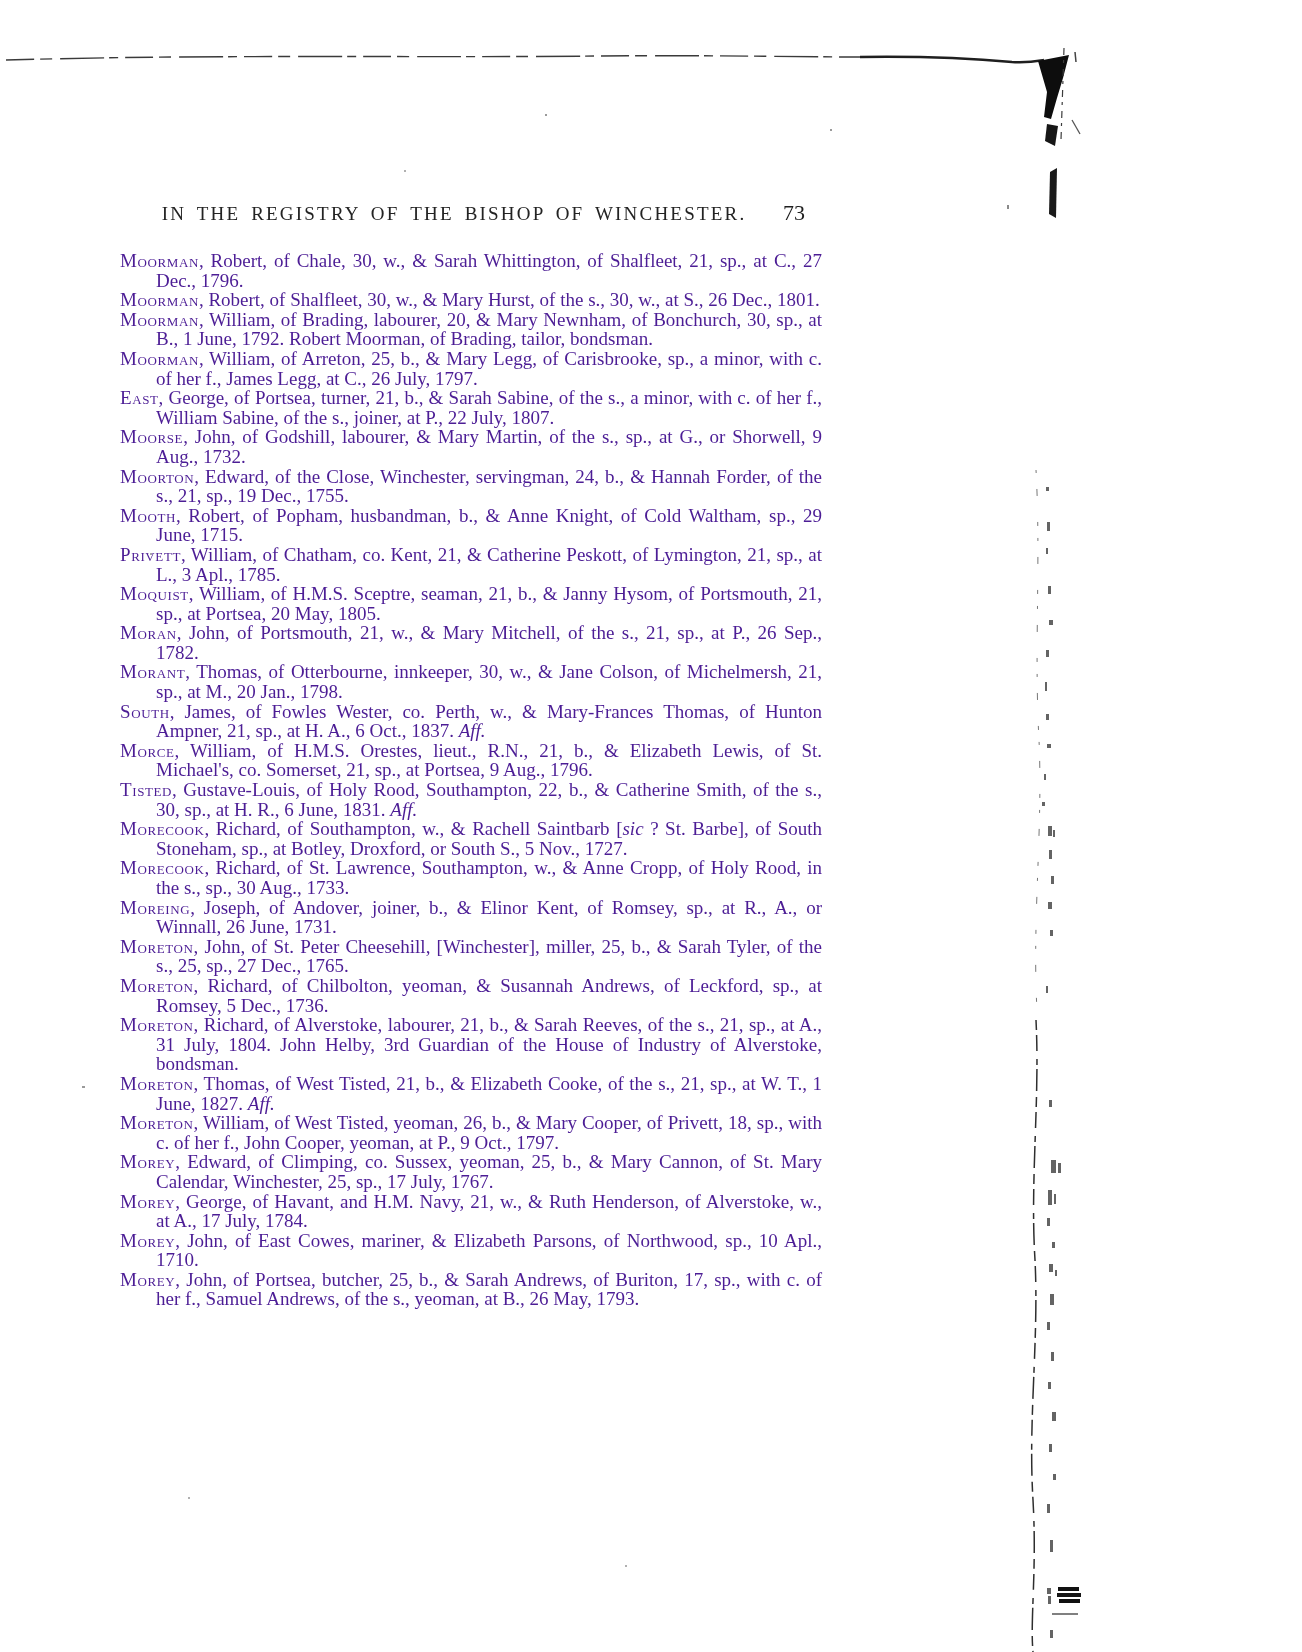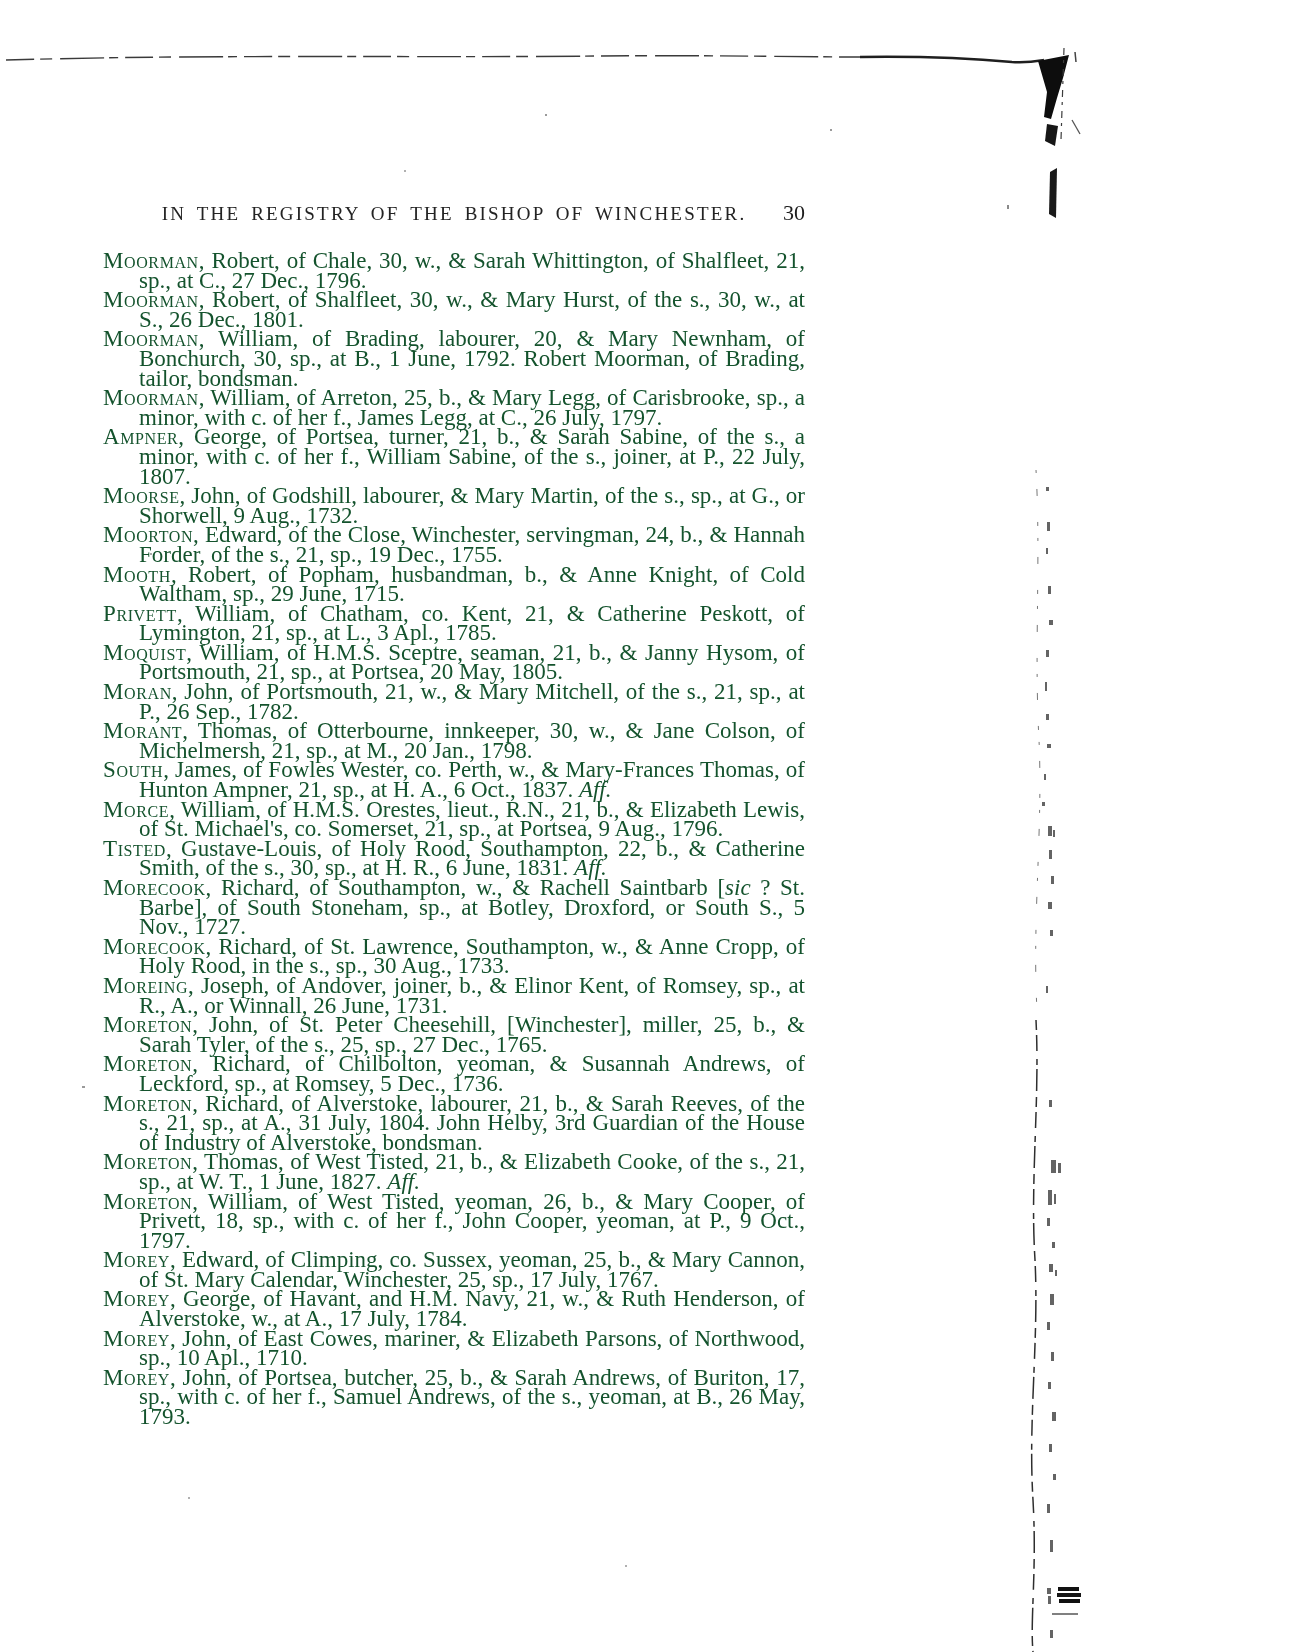--- a/index.html
+++ b/index.html
@@ -18,24 +18,24 @@
   }
   .title{
     font-size:19px;letter-spacing:2.2px;word-spacing:4px;
     color:#232323;
   }
   .pagenum{
     position:absolute;right:0;top:-3px;
     font-size:22px;letter-spacing:0;color:#1e1e1e;
   }
   .entries{
-    position:absolute;top:251px;left:103px;width:702px;
-    font-size:23px;line-height:19.6px;
+    position:absolute;top:251px;left:120px;width:702px;
+    font-size:19px;line-height:19.6px;
     text-align:justify;
-    color:#14532d;
+    color:#4c1d95;
   }
   .entry{
     margin:0;
     padding-left:36px;
     text-indent:-36px;
   }
   .surname{font-variant:small-caps;letter-spacing:0.6px;}
   .italic{font-style:italic;}
 </style>
 </head>
@@ -112,29 +112,29 @@
     <g>
       <rect x="1058" y="1587" width="21" height="4" fill="#111"></rect>
       <rect x="1057" y="1593" width="24" height="4" fill="#151515"></rect>
       <rect x="1059" y="1599" width="21" height="4" fill="#101010"></rect>
       <rect x="1052" y="1613" width="26" height="2" fill="#808080"></rect>
     </g>
   </svg>
 
   <div class="header">
     <span class="title">IN THE REGISTRY OF THE BISHOP OF WINCHESTER.</span>
-    <span class="pagenum">30</span>
+    <span class="pagenum">73</span>
   </div>
 
   <div class="entries">
       <p class="entry"><span class="surname">Moorman</span><span>, Robert, of Chale, 30, w., &amp; Sarah Whittington, of Shalfleet, 21, sp., at C., 27 Dec., 1796.</span></p>
       <p class="entry"><span class="surname">Moorman</span><span>, Robert, of Shalfleet, 30, w., &amp; Mary Hurst, of the s., 30, w., at S., 26 Dec., 1801.</span></p>
       <p class="entry"><span class="surname">Moorman</span><span>, William, of Brading, labourer, 20, &amp; Mary Newnham, of Bonchurch, 30, sp., at B., 1 June, 1792.  Robert Moorman, of Brading, tailor, bondsman.</span></p>
       <p class="entry"><span class="surname">Moorman</span><span>, William, of Arreton, 25, b., &amp; Mary Legg, of Carisbrooke, sp., a minor, with c. of her f., James Legg, at C., 26 July, 1797.</span></p>
-      <p class="entry"><span class="surname">Ampner</span><span>, George, of Portsea, turner, 21, b., &amp; Sarah Sabine, of the s., a minor, with c. of her f., William Sabine, of the s., joiner, at P., 22 July, 1807.</span></p>
+      <p class="entry"><span class="surname">East</span><span>, George, of Portsea, turner, 21, b., &amp; Sarah Sabine, of the s., a minor, with c. of her f., William Sabine, of the s., joiner, at P., 22 July, 1807.</span></p>
       <p class="entry"><span class="surname">Moorse</span><span>, John, of Godshill, labourer, &amp; Mary Martin, of the s., sp., at G., or Shorwell, 9 Aug., 1732.</span></p>
       <p class="entry"><span class="surname">Moorton</span><span>, Edward, of the Close, Winchester, servingman, 24, b., &amp; Hannah Forder, of the s., 21, sp., 19 Dec., 1755.</span></p>
       <p class="entry"><span class="surname">Mooth</span><span>, Robert, of Popham, husbandman, b., &amp; Anne Knight, of Cold Waltham, sp., 29 June, 1715.</span></p>
       <p class="entry"><span class="surname">Privett</span><span>, William, of Chatham, co. Kent, 21, &amp; Catherine Peskott, of Lymington, 21, sp., at L., 3 Apl., 1785.</span></p>
       <p class="entry"><span class="surname">Moquist</span><span>, William, of H.M.S. Sceptre, seaman, 21, b., &amp; Janny Hysom, of Portsmouth, 21, sp., at Portsea, 20 May, 1805.</span></p>
       <p class="entry"><span class="surname">Moran</span><span>, John, of Portsmouth, 21, w., &amp; Mary Mitchell, of the s., 21, sp., at P., 26 Sep., 1782.</span></p>
       <p class="entry"><span class="surname">Morant</span><span>, Thomas, of Otterbourne, innkeeper, 30, w., &amp; Jane Colson, of Michelmersh, 21, sp., at M., 20 Jan., 1798.</span></p>
       <p class="entry"><span class="surname">South</span><span>, James, of Fowles Wester, co. Perth, w., &amp; Mary-Frances Thomas, of Hunton Ampner, 21, sp., at H. A., 6 Oct., 1837.  </span><span class="italic">Aff.</span></p>
       <p class="entry"><span class="surname">Morce</span><span>, William, of H.M.S. Orestes, lieut., R.N., 21, b., &amp; Elizabeth Lewis, of St. Michael's, co. Somerset, 21, sp., at Portsea, 9 Aug., 1796.</span></p>
       <p class="entry"><span class="surname">Tisted</span><span>, Gustave-Louis, of Holy Rood, Southampton, 22, b., &amp; Catherine Smith, of the s., 30, sp., at H. R., 6 June, 1831.  </span><span class="italic">Aff.</span></p>

